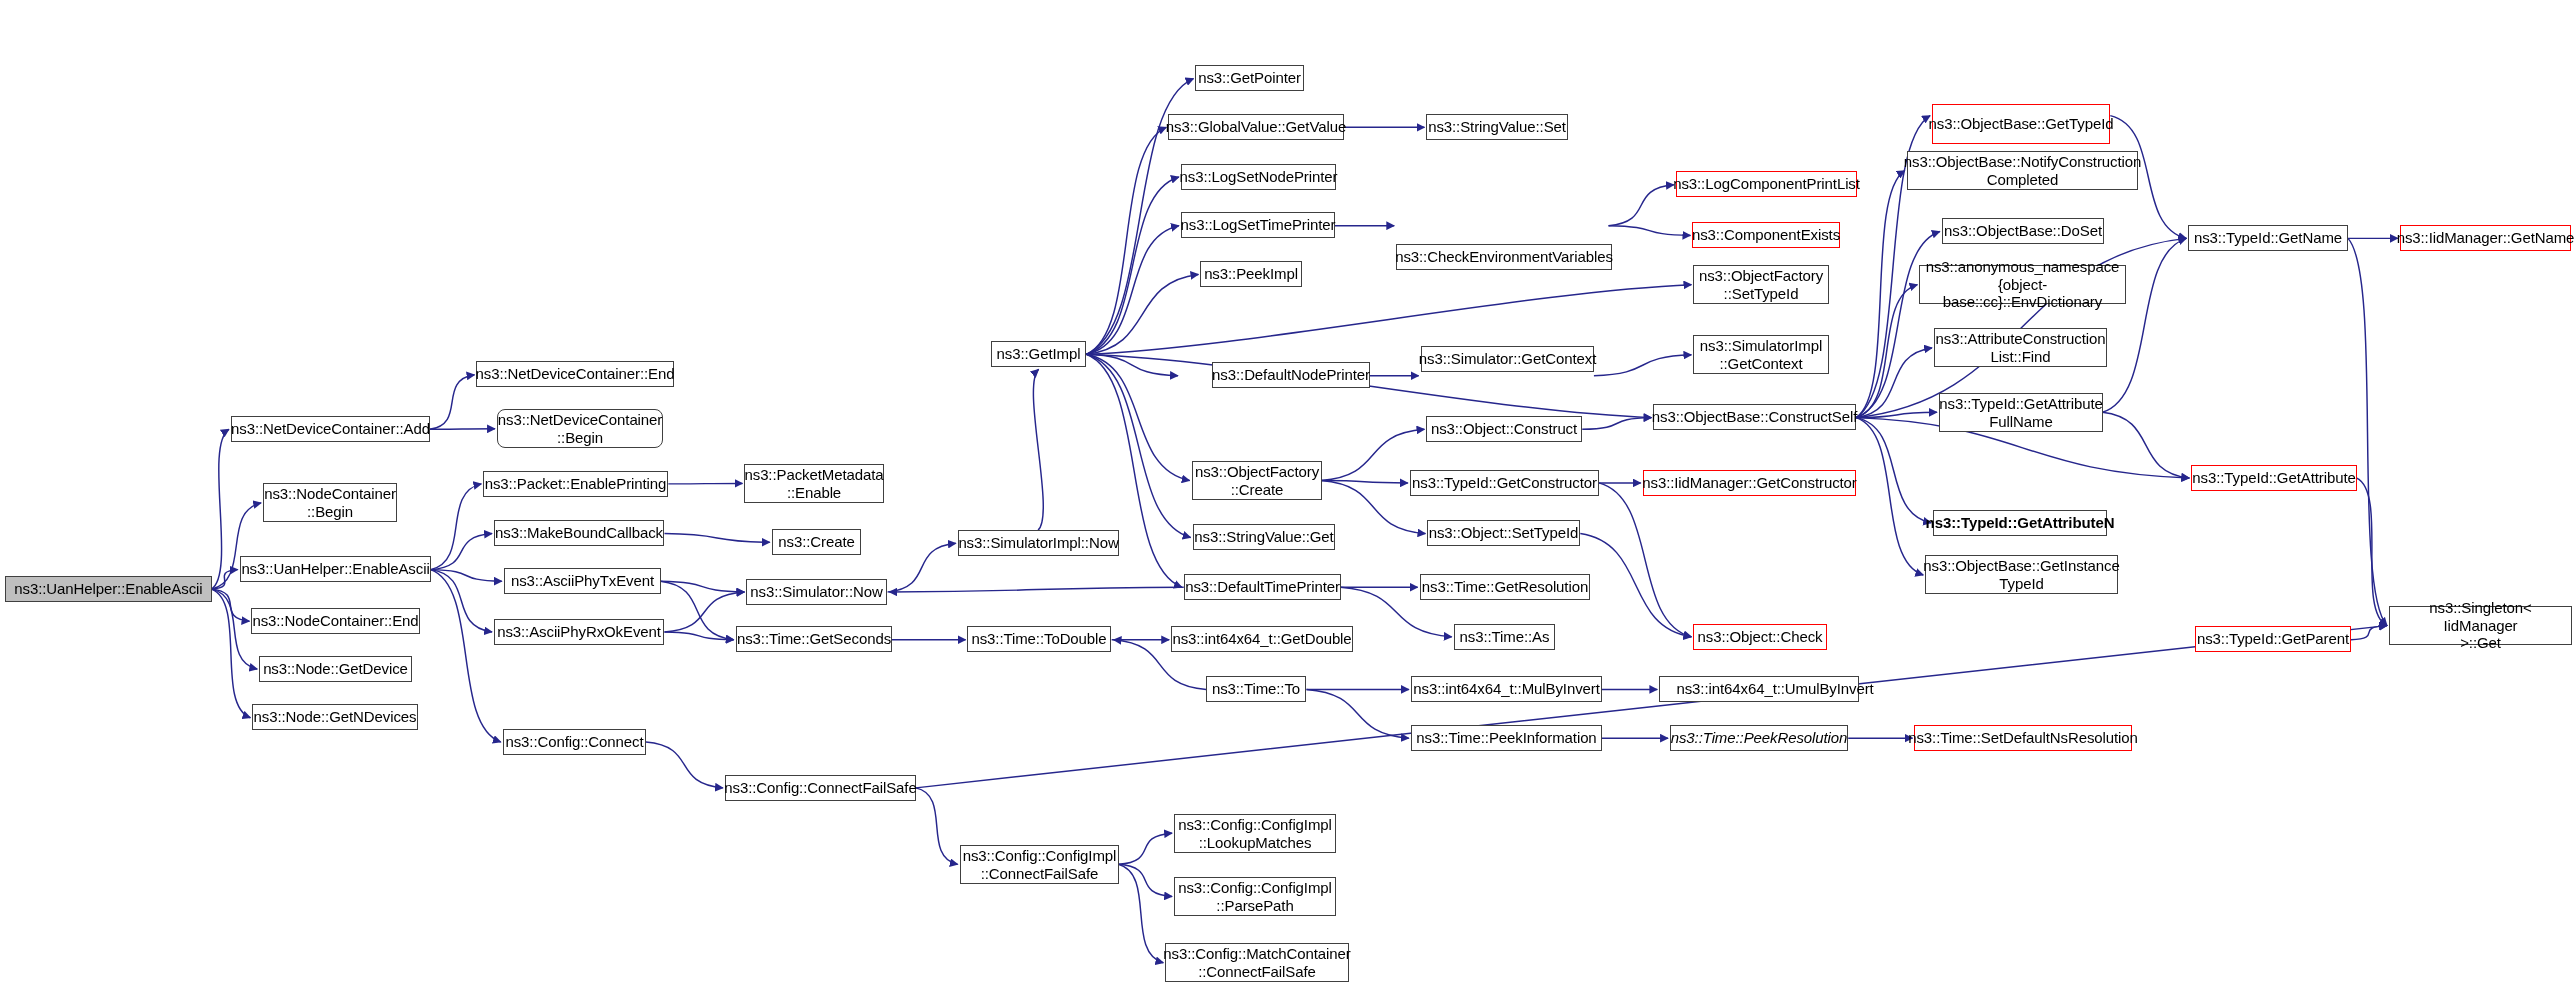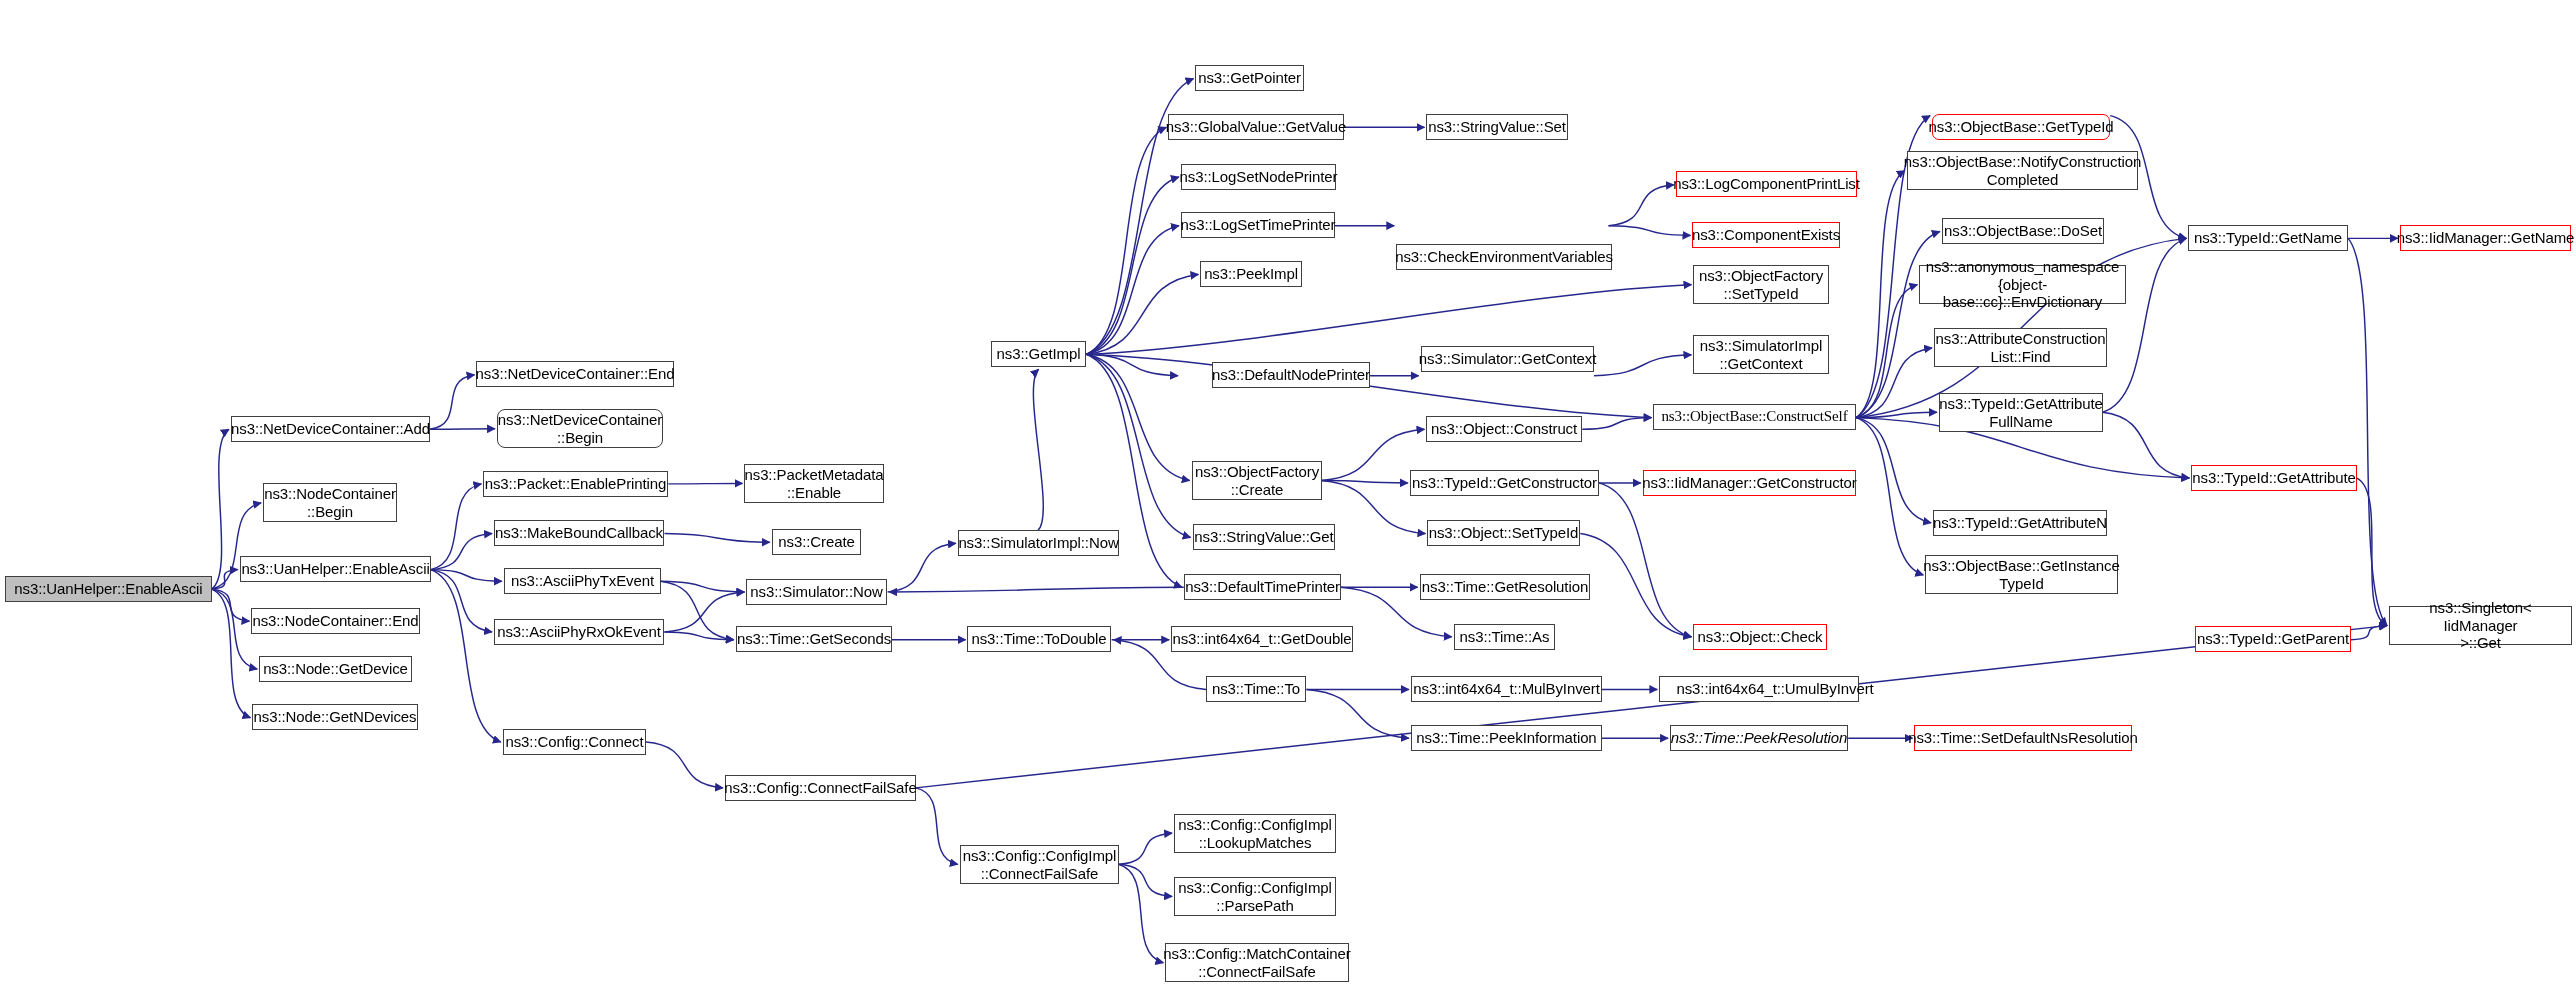--- a/index.html
+++ b/index.html
@@ -192,36 +192,36 @@
       <div class="node" style="left: 1420px; top: 574px; width: 170px; height: 26px;">ns3::Time::GetResolution</div>
       <div class="node" style="left: 1454px; top: 624px; width: 101px; height: 26px;">ns3::Time::As</div>
       <div class="node" style="left: 1411px; top: 676px; width: 191px; height: 26px;">ns3::int64x64_t::MulByInvert</div>
       <div class="node" style="left: 1411px; top: 725px; width: 191px; height: 26px;">ns3::Time::PeekInformation</div>
       <div class="node red" style="left: 1676px; top: 171px; width: 181px; height: 26px;">ns3::LogComponentPrintList</div>
       <div class="node red" style="left: 1692px; top: 222px; width: 148px; height: 26px;">ns3::ComponentExists</div>
       <div class="node" style="left: 1693px; top: 265px; width: 136px; height: 39px;">ns3::ObjectFactory
 ::SetTypeId</div>
       <div class="node" style="left: 1693px; top: 335px; width: 136px; height: 39px;">ns3::SimulatorImpl
 ::GetContext</div>
-      <div class="node" style="left: 1653px; top: 404px; width: 203px; height: 26px; font-family: Liberation Serif, serif;">ns3::ObjectBase::ConstructSelf</div>
+      <div class="node" style="left: 1653px; top: 404px; width: 203px; height: 26px;">ns3::ObjectBase::ConstructSelf</div>
       <div class="node red" style="left: 1643px; top: 470px; width: 213px; height: 26px;">ns3::IidManager::GetConstructor</div>
       <div class="node red" style="left: 1693px; top: 624px; width: 134px; height: 26px;">ns3::Object::Check</div>
       <div class="node" style="left: 1659px; top: 676px; width: 200px; height: 26px; padding-left: 36px;">ns3::int64x64_t::UmulByInvert</div>
       <div class="node" style="left: 1670px; top: 725px; width: 178px; height: 26px; font-style: italic;">ns3::Time::PeekResolution</div>
-      <div class="node red" style="left: 1932px; top: 114px; width: 178px; height: 26px; border-radius: 7px;">ns3::ObjectBase::GetTypeId</div>
+      <div class="node red" style="left: 1932px; top: 104px; width: 178px; height: 40px;">ns3::ObjectBase::GetTypeId</div>
       <div class="node" style="left: 1907px; top: 151px; width: 231px; height: 39px;">ns3::ObjectBase::NotifyConstruction
 Completed</div>
       <div class="node" style="left: 1942px; top: 218px; width: 162px; height: 26px;">ns3::ObjectBase::DoSet</div>
       <div class="node" style="left: 1919px; top: 265px; width: 207px; height: 39px;">ns3::anonymous_namespace
 {object-base::cc}::EnvDictionary</div>
       <div class="node" style="left: 1934px; top: 328px; width: 173px; height: 39px;">ns3::AttributeConstruction
 List::Find</div>
       <div class="node" style="left: 1939px; top: 393px; width: 164px; height: 39px;">ns3::TypeId::GetAttribute
 FullName</div>
-      <div class="node" style="left: 1933px; top: 510px; width: 174px; height: 26px;">ns3::TypeId::GetAttributeN</div>
+      <div class="node" style="left: 1933px; top: 510px; width: 174px; height: 26px; font-weight: bold;">ns3::TypeId::GetAttributeN</div>
       <div class="node" style="left: 1925px; top: 555px; width: 193px; height: 39px;">ns3::ObjectBase::GetInstance
 TypeId</div>
       <div class="node" style="left: 2188px; top: 225px; width: 160px; height: 26px;">ns3::TypeId::GetName</div>
       <div class="node red" style="left: 2191px; top: 465px; width: 166px; height: 26px;">ns3::TypeId::GetAttribute</div>
       <div class="node red" style="left: 2195px; top: 626px; width: 156px; height: 26px;">ns3::TypeId::GetParent</div>
       <div class="node red" style="left: 1914px; top: 725px; width: 218px; height: 26px;">ns3::Time::SetDefaultNsResolution</div>
       <div class="node red" style="left: 2400px; top: 225px; width: 171px; height: 26px;">ns3::IidManager::GetName</div>
       <div class="node" style="left: 2389px; top: 606px; width: 183px; height: 39px;">ns3::Singleton&lt; IidManager
 &gt;::Get</div>
     </div>

